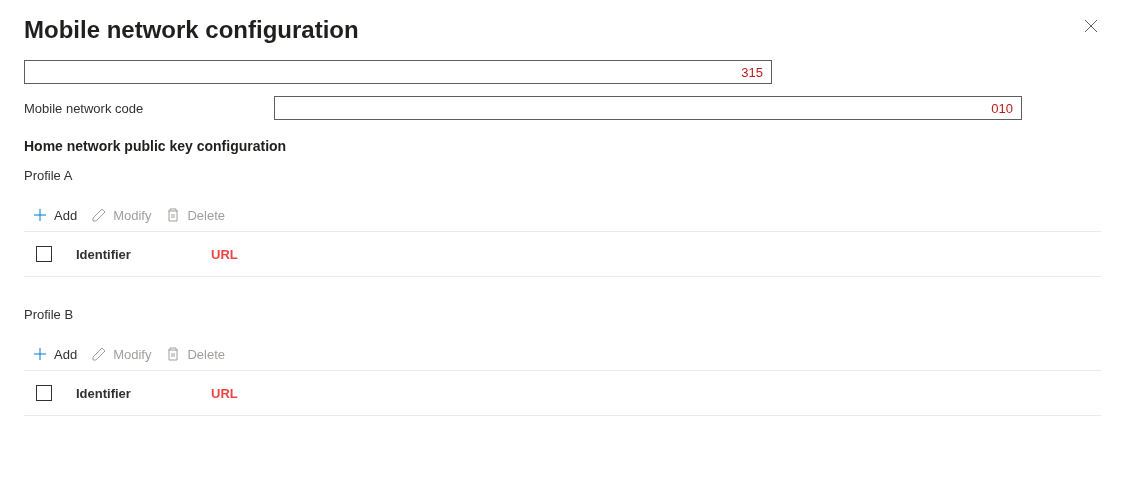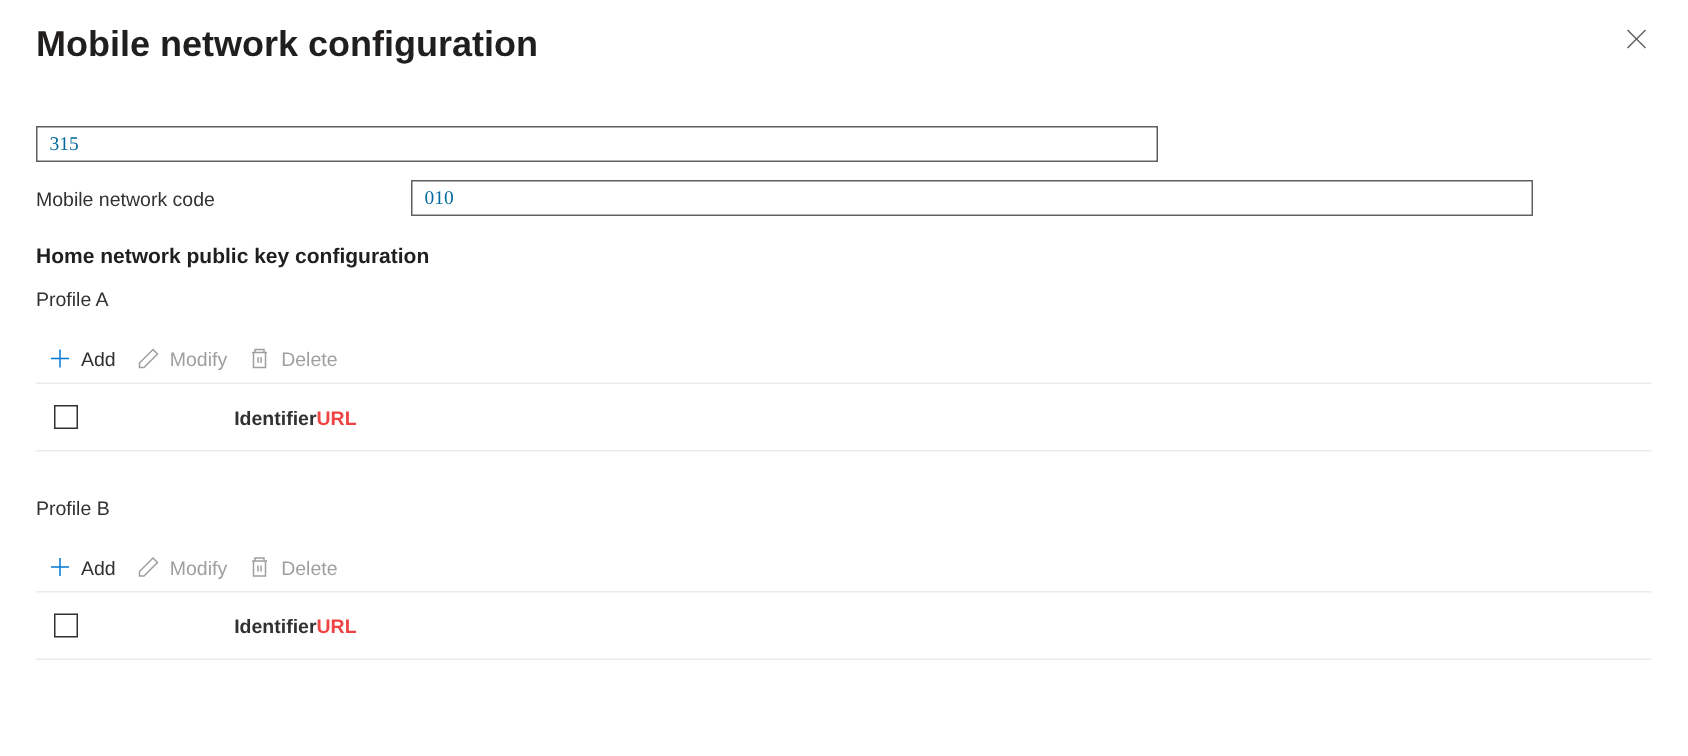--- a/index.html
+++ b/index.html
@@ -21,21 +21,21 @@
     }
     .header {
       display: flex;
       justify-content: space-between;
       align-items: flex-start;
     }
     .page-title {
       font-size: 24px;
       font-weight: 600;
       color: #201f1e;
-      margin-bottom: 40px;
+      margin-bottom: 16px;
       text-align: right;
     }
     .close-btn {
       position: absolute;
       top: 16px;
       right: 24px;
       width: 20px;
       height: 20px;
       display: flex;
       align-items: center;
@@ -57,22 +57,23 @@
       font-size: 13px;
       color: #323130;
     }
     .form-input {
       flex: 1;
       max-width: 748px;
       height: 24px;
       border: 1px solid #605e5c;
       padding: 2px 8px;
       font-size: 13px;
-      font-family: Liberation Serif, serif;
-      color: #0369a1;
+      font-family: Liberation Sans, sans-serif;
+      color: #b91c1c;
+      text-align: right;
     }
     .section-heading {
       font-size: 14px;
       font-weight: 600;
       color: #201f1e;
       margin-top: 18px;
       margin-bottom: 14px;
     }
     .profile-label {
       font-size: 13px;
@@ -132,21 +133,20 @@
       height: 16px;
       border: 1px solid #323130;
       background: #fff;
       cursor: pointer;
     }
     .col-identifier {
       width: 135px;
       font-size: 13px;
       font-weight: 600;
       color: #323130;
-      text-align: right;
     }
     .col-url {
       font-size: 13px;
       font-weight: 600;
       color: #ef4444;
     }
     .profile-block {
       margin-bottom: 30px;
     }
   </style>

